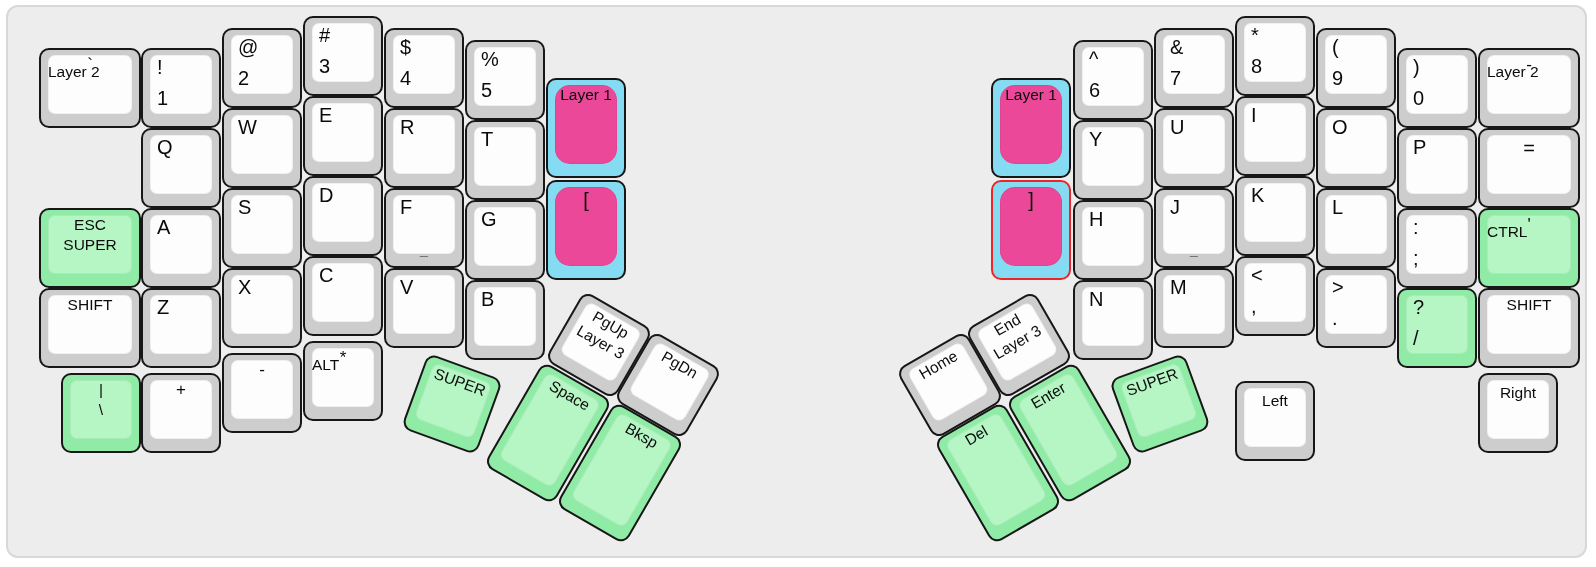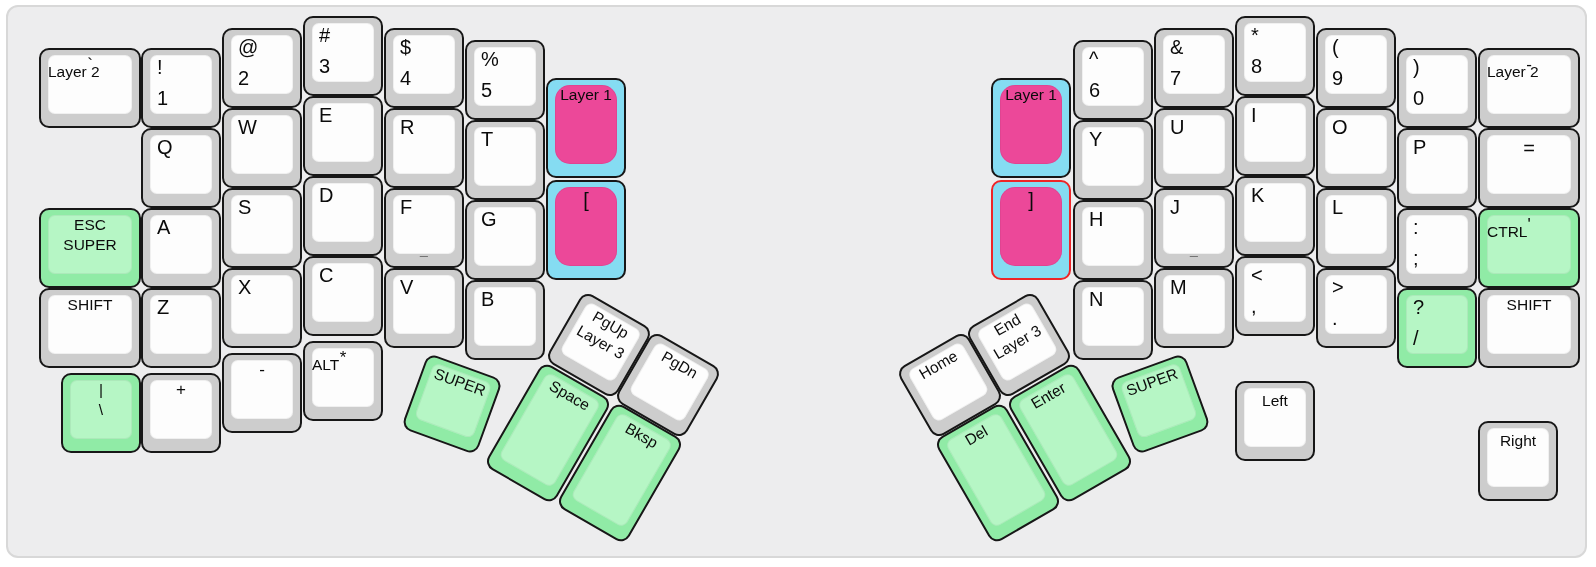--- a/index.html
+++ b/index.html
@@ -375,21 +375,21 @@
       <div class="face">
         <span class="lab-tc">'</span>
         <span class="lab-cm">CTRL</span>
       </div>
     </div>
     <div class="key gray" style="left: 1478px; top: 288px; width: 102px; height: 80px;">
       <div class="face">
         <span class="lab-c">SHIFT</span>
       </div>
     </div>
-    <div class="key gray" style="left: 1478px; top: 373px; width: 80px; height: 80px; margin-top: 48px;">
+    <div class="key gray" style="left: 1478px; top: 373px; width: 80px; height: 80px;">
       <div class="face">
         <span class="lab-ct">Right</span>
       </div>
     </div>
     <div class="key gray" style="left: 910px; top: 345px; width: 80px; height: 80px; transform: rotate(-30deg);">
       <div class="face">
         <span class="lab-c">Home</span>
       </div>
     </div>
     <div class="key gray" style="left: 979px; top: 305px; width: 80px; height: 80px; transform: rotate(-30deg);">

